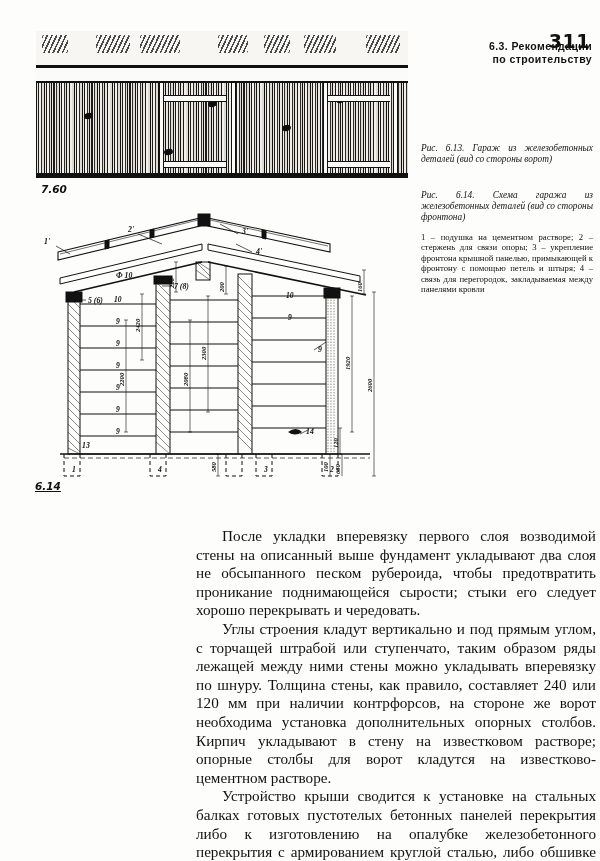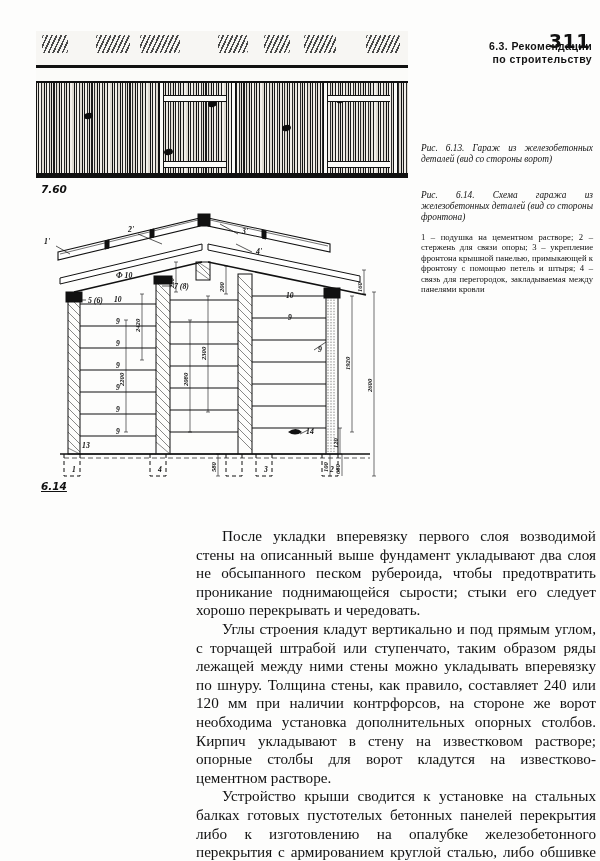--- a/index.html
+++ b/index.html
@@ -92,21 +92,21 @@
   }
   .photo-base{
     position:absolute;left:0;bottom:0;width:100%;height:5px;background:#111;
   }
   .fig-label{
     position:absolute;
     font-family:"DejaVu Sans", sans-serif;
     font-weight:bold;font-style:italic;font-size:10.5px;
   }
   #lbl613{left:41px;top:183px;}
-  #lbl614{left:41px;top:480px;text-decoration:underline;}
+  #lbl614{left:35px;top:480px;text-decoration:underline;}
 
   
   .draw-wrap{position:absolute;left:30px;top:200px;width:390px;height:280px;}
   .draw-wrap svg{display:block;}
   .dnum{
     font-family:"Liberation Serif", serif;
     font-style:italic;font-weight:bold;font-size:7.6px;fill:#111;
   }
   .dnum-small{
     font-family:"Liberation Serif", serif;

